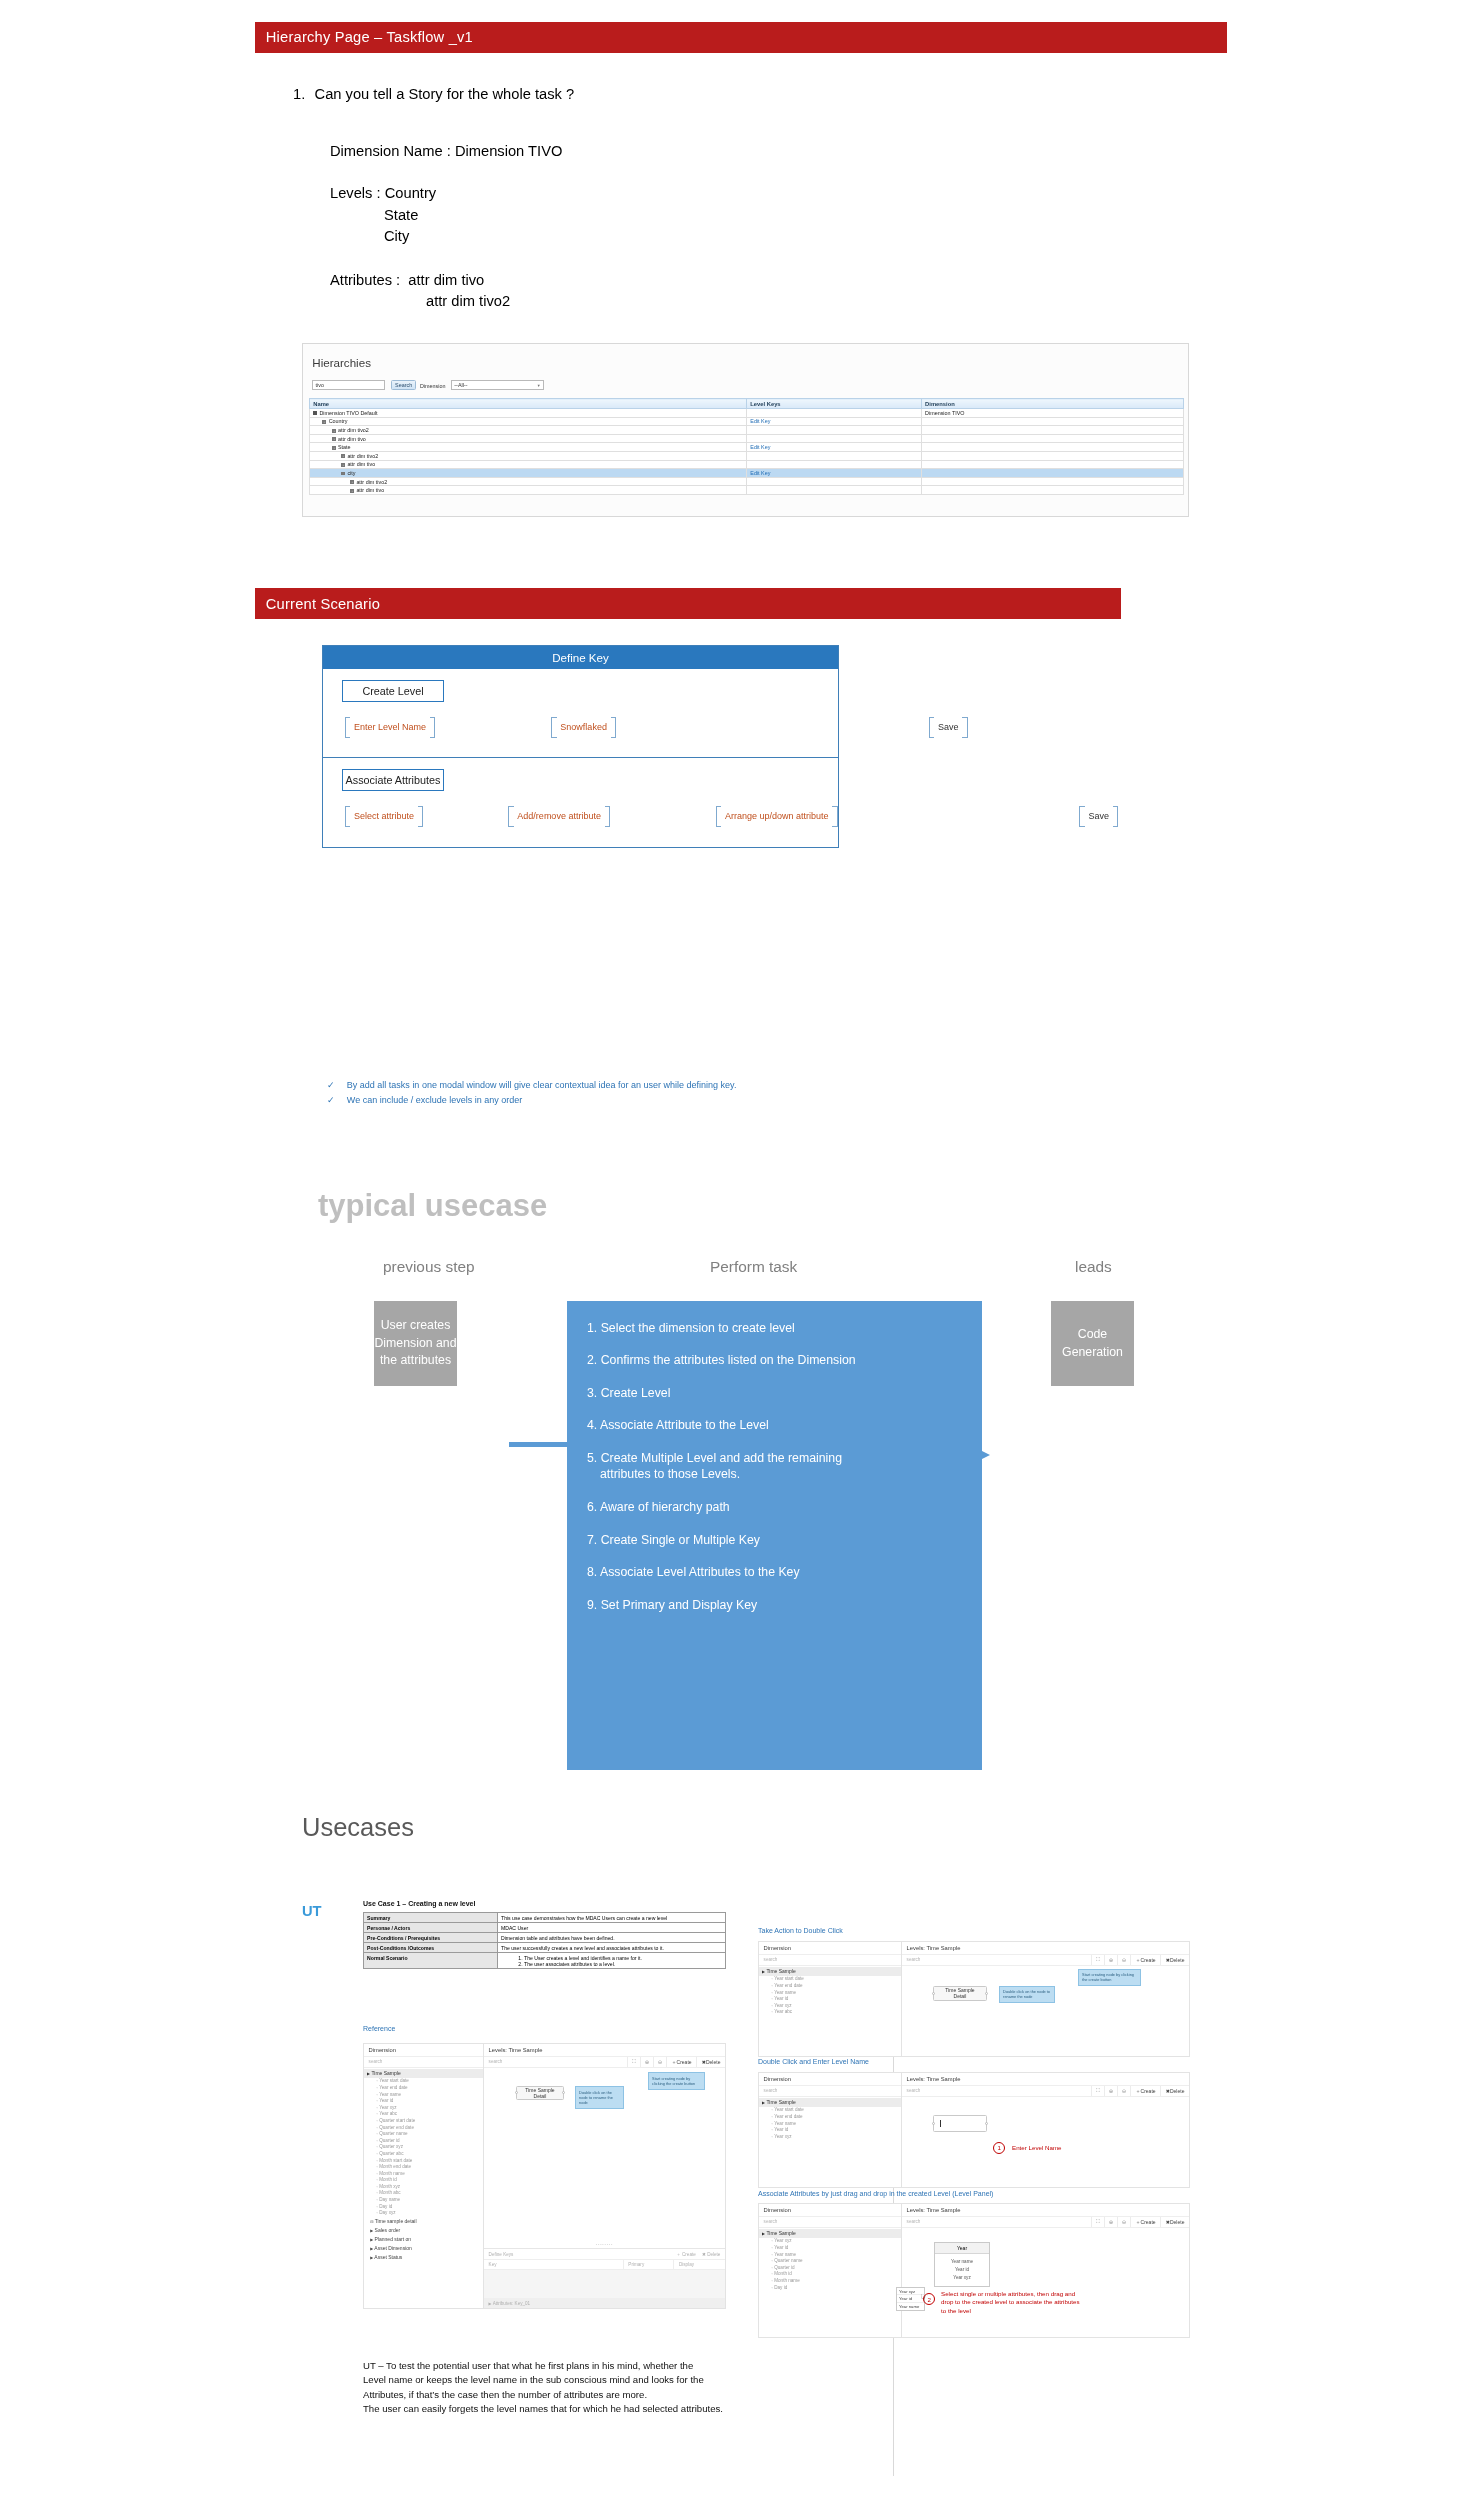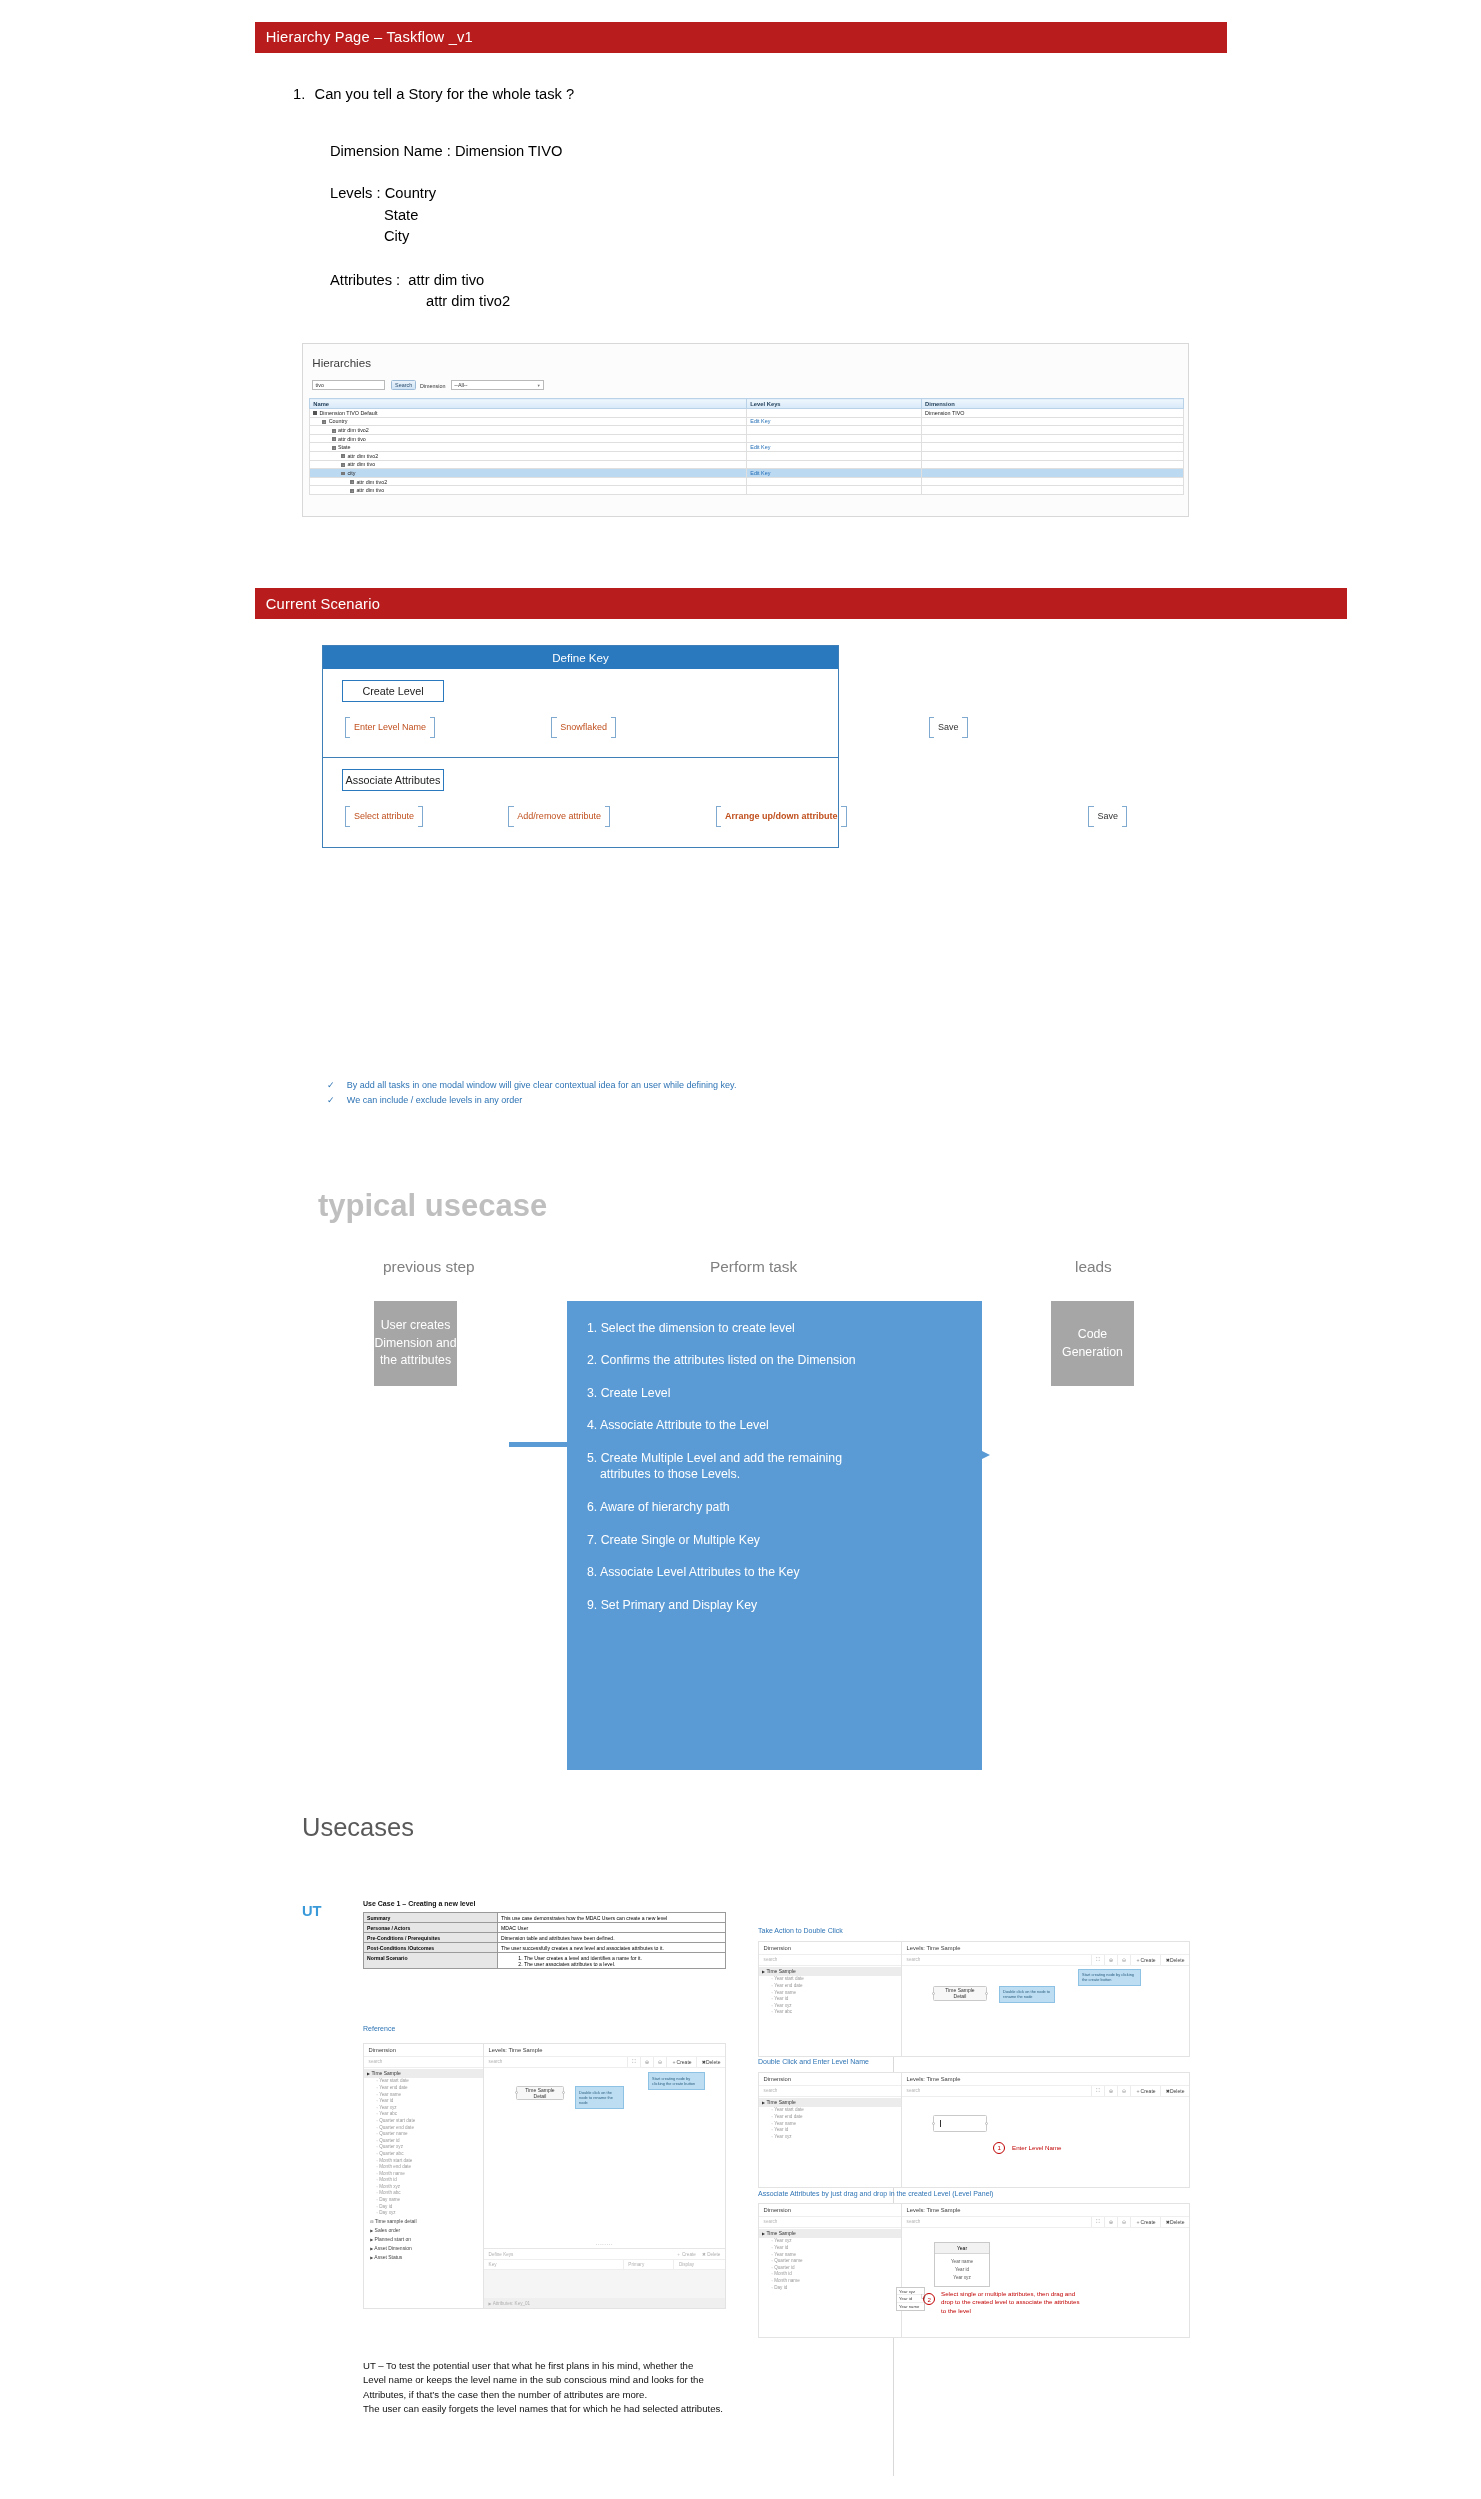--- a/index.html
+++ b/index.html
@@ -257,39 +257,39 @@
           <tr>
             <td style="padding-left: 40px;"><span class="gridicon"></span>attr dim tivo</td>
             <td></td>
             <td></td>
           </tr>
         </tbody>
     </table>
   </div>
 </div>
 
-<div class="abs banner" style="left:255px; top:588px; width:1092px; height:31px;">
+<div class="abs banner" style="left:255px; top:588px; width:866px; height:31px;">
   <span>Current Scenario</span>
 </div>
 
 <div class="abs modal" style="left:322px; top:645px; width:517px;">
   <div class="modal-head">Define Key</div>
 
   <div class="modal-sec" style="height:89px;">
     <div class="abs sec-btn" style="left:19px; top:10.8px;">Create Level</div>
     <div class="abs bracket" style="left:21.6px; top:48px;">Enter Level Name</div>
     <div class="abs bracket" style="left:134px; top:48px;">Snowflaked</div>
     <div class="abs bracket save" style="left:443px; top:48px;">Save</div>
   </div>
 
   <div class="modal-sec" style="height:89px;">
     <div class="abs sec-btn" style="left:19px; top:10.8px;">Associate Attributes</div>
     <div class="abs bracket" style="left:21.6px; top:48px;">Select attribute</div>
     <div class="abs bracket" style="left:103px; top:48px;">Add/remove attribute</div>
-    <div class="abs bracket" style="left:205px; top:48px;font-weight:bold;">Arrange up/down attribute</div>
+    <div class="abs bracket" style="left:205px; top:48px;">Arrange up/down attribute</div>
     <div class="abs bracket save" style="left:443px; top:48px;">Save</div>
   </div>
 
 </div>
 
 <div class="abs" style="left:327px; top:1080px; width:694px;">
   <div style="display:flex; margin-bottom:4.6px;">
     <span class="checkmark">✓</span>
     <span class="checkline" style="margin-left:12.3px;">By add all tasks in one modal window will give clear contextual idea for an user while defining key.</span>
   </div>

